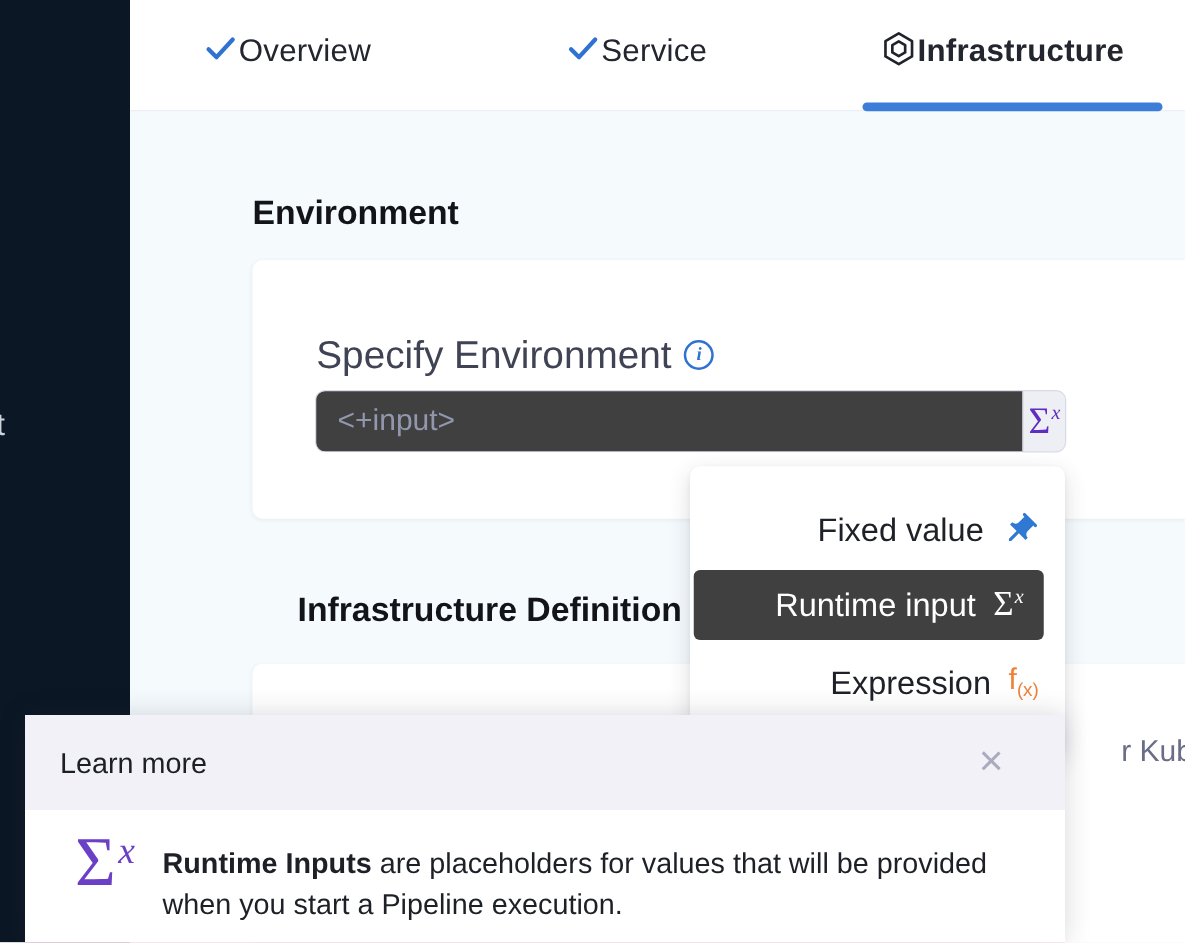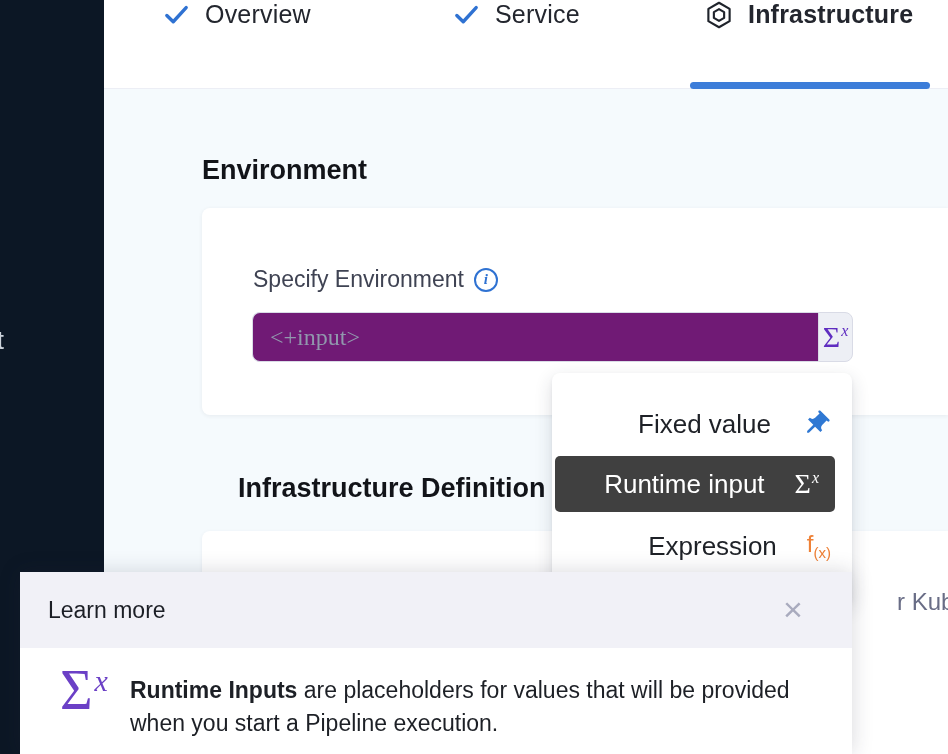--- a/index.html
+++ b/index.html
@@ -5,47 +5,47 @@
   * { margin:0; padding:0; box-sizing:border-box; }
   body { background:#ffffff; font-family:"Liberation Sans", sans-serif; }
   .screen { position:relative; width:948px; height:754px; overflow:hidden; background:#f5fafd; }
 
   
   .sidebar { position:absolute; left:0; top:0; width:104px; height:754px; background:#0c1725; z-index:2; }
   .sidebar-frag { position:absolute; left:-3px; top:326px; color:#ccd2da; font-size:25px; }
 
   
   .tabbar { position:absolute; left:104px; top:0; width:844px; height:89px; background:#ffffff; border-bottom:1px solid #eceef5; z-index:3; }
-  .tab { position:absolute; top:0; height:82px; display:flex; gap:14px; cursor:pointer; }
+  .tab { position:absolute; top:0; height:82px; display:flex; align-items:center; cursor:pointer; }
   .tab-label { font-size:25px; color:#23262e; letter-spacing:.2px; }
   .tab-ov { left:58px; }
   .tab-sv { left:348px; }
   .tab-in { left:600px;font-weight:bold; }
   .underline { position:absolute; left:586px; top:82px; width:240px; height:7px; border-radius:4px; background:#3c7dd9; }
 
   
   .h-env { position:absolute; left:202px; top:155px; font-size:27px; font-weight:700; color:#121419; z-index:1; }
   .h-infra { position:absolute; left:202px; top:473px; font-size:27px; font-weight:700; color:#121419; z-index:1; white-space:nowrap;margin-left:36px; }
 
   
   .env-card { position:absolute; left:202px; top:208px; width:746px; height:207px; background:#ffffff; border-radius:8px 0 0 8px; box-shadow:0 1px 4px rgba(40,41,61,.07); z-index:1; }
   .spec-row { position:absolute; left:51px; top:58px; display:flex; align-items:center; gap:10px; }
-  .spec-label { font-size:23px; color:#3f4353; }
+  .spec-label { font-size:31px; color:#3f4353; }
   .info-icon { width:24px; height:24px; border:2px solid #2f72d2; border-radius:50%; color:#2f72d2; font-size:15px; font-weight:700; display:flex; align-items:center; justify-content:center; font-family:"Liberation Serif", serif; font-style:italic; }
   .input-group { position:absolute; left:50px; top:104px; display:flex; }
-  .env-input { width:566px; height:50px; background:#701a75; border:1px solid #d9dbe6; border-right:none; border-radius:8px 0 0 8px; font-size:24px; color:#9197ad; padding:0 17px; outline:none; font-family:Liberation Serif, serif; }
+  .env-input { width:566px; height:50px; background:#404040; border:1px solid #d9dbe6; border-right:none; border-radius:8px 0 0 8px; font-size:24px; color:#9197ad; padding:0 17px; outline:none; font-family:Liberation Sans, sans-serif; }
   .sigma-btn { width:35px; height:50px; background:#edeff5; border:1px solid #d9dbe6; border-radius:0 8px 8px 0; display:flex; align-items:center; justify-content:center; cursor:pointer; }
 
   
   .sigma { font-family:"Liberation Serif", serif; color:#5f2dc0; font-size:30px; line-height:1; }
   .sigma .sup { font-size:16px; font-style:italic; vertical-align:super; margin-left:1px; }
 
   
   .menu { position:absolute; left:552px; top:373px; width:300px; height:232px; background:#ffffff; border-radius:8px; box-shadow:0 6px 18px rgba(40,41,61,.16), 0 2px 4px rgba(40,41,61,.06); z-index:5; }
-  .menu-item { position:absolute; left:5px; right:5px; height:56px; display:flex; align-items:center; justify-content:flex-end; gap:30px; padding-right:16px; border-radius:5px; cursor:pointer; }
+  .menu-item { position:absolute; left:5px; right:5px; height:56px; display:flex; align-items:center; justify-content:flex-end; gap:14px; padding-right:16px; border-radius:5px; cursor:pointer; }
   .mi-1 { top:23px; }
   .mi-2 { top:83px; background:#404040; left:3px; right:17px; }
   .mi-3 { top:145px; }
   .menu-label { font-size:26px; color:#1e2127; }
   .mi-2 .menu-label { color:#ffffff; }
   .mi-2 .sigma { color:#ffffff; font-size:28px; }
   .pin-icon { width:30px; height:30px; }
   .fx { color:#ee8137; font-size:24px; font-weight:500; line-height:1; }
   .fx .sub { font-size:15px; vertical-align:sub; }
 

